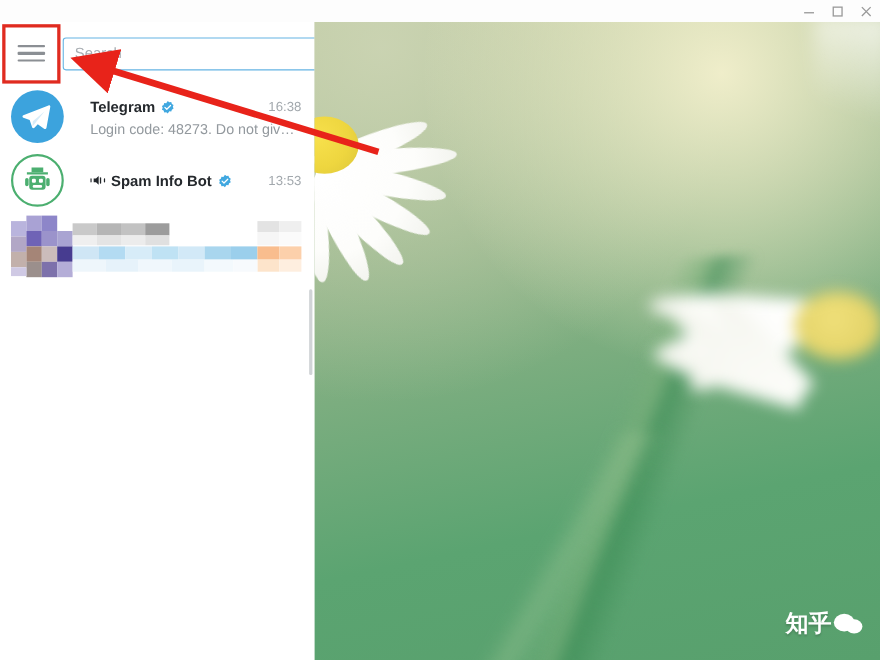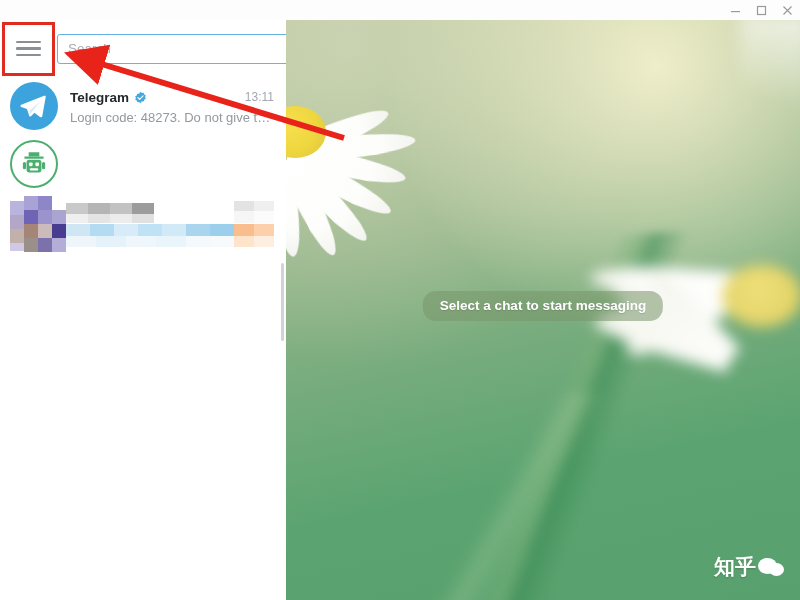--- a/index.html
+++ b/index.html
@@ -59,21 +59,21 @@
   .avatar {
     width:48px; height:48px; border-radius:50%; flex:0 0 48px;
     margin-right:12px; position:relative; overflow:hidden;
     display:flex; align-items:center; justify-content:center;
   }
   .avatar.telegram { background:#3ca3dd; }
   .avatar.telegram svg { width:28px; height:28px; margin-left:-2px; }
   .avatar.bot { background:#ffffff; border:2px solid #4caf70; }
   .avatar.bot svg { width:34px; height:34px; }
 
-  .chat-main { flex:1 1 auto; min-width:0; }
+  .chat-main { flex:1 1 auto; min-width:0;margin-left:12px; }
   .chat-top { display:flex; align-items:center; height:19px; }
   .mute-icon { margin-right:5px; display:flex; align-items:center; }
   .chat-title {
     font-size:13.5px; font-weight:bold; color:#25292d; white-space:nowrap;
   }
   .verified { margin-left:5px; display:flex; align-items:center; }
   .chat-time {
     margin-left:auto; padding-left:8px; font-size:12px; color:#a2a8ad; font-weight:normal;
   }
   .chat-prev {
@@ -232,40 +232,57 @@
         </div>
         <div class="chat-main">
           <div class="chat-top">
             <span class="chat-title">Telegram</span>
             <span class="verified">
               <svg width="13" height="13" viewBox="0 0 24 24">
                 <path d="M12 1.5l2.6 2.1 3.3-.4 1 3.2 2.9 1.7-1.3 3.1 1.3 3.1-2.9 1.7-1 3.2-3.3-.4L12 22.5l-2.6-2.1-3.3.4-1-3.2L2.2 16l1.3-3.1L2.2 9.8l2.9-1.7 1-3.2 3.3.4z" fill="#41a8e0"></path>
                 <path d="M7.2 12.2l3.2 3.2 6.3-6.3" stroke="#fff" stroke-width="2.1" fill="none" stroke-linecap="round" stroke-linejoin="round"></path>
               </svg>
             </span>
-            <span class="chat-time">13:11</span>
+            <span class="chat-time">16:38</span>
           </div>
           <div class="chat-prev">Login code: 48273. Do not give thi...</div>
         </div>
       </div>
 
       <div class="chat-row">
         <div class="avatar bot">
           <svg viewBox="0 0 32 32">
             <path d="M7 9h18v2H7z" fill="#4caf70"></path>
             <path d="M11 5h10v4H11z" fill="#4caf70"></path>
             <rect x="9" y="12" width="14" height="12" rx="2.5" fill="#4caf70"></rect>
             <rect x="11.3" y="14.6" width="3.4" height="3.4" rx="1" fill="#fff"></rect>
             <rect x="17.3" y="14.6" width="3.4" height="3.4" rx="1" fill="#fff"></rect>
             <rect x="12" y="20" width="8" height="2.2" rx="1" fill="#fff"></rect>
             <rect x="5.5" y="14" width="3" height="7" rx="1.5" fill="#4caf70"></rect>
             <rect x="23.5" y="14" width="3" height="7" rx="1.5" fill="#4caf70"></rect>
           </svg>
         </div>
         <div class="chat-main">
+          <div class="chat-top">
+            <span class="mute-icon">
+              <svg width="14" height="12" viewBox="0 0 20 16">
+                <path d="M4.5 5.5h3L11 2.3v11.4L7.5 10.5h-3z" fill="#22262a"></path>
+                <path d="M1 6.2v3.6M18.6 6.2v3.6" stroke="#22262a" stroke-width="1.7" stroke-linecap="round"></path>
+                <path d="M13.4 4.6v6.8" stroke="#22262a" stroke-width="1.7" stroke-linecap="round"></path>
+              </svg>
+            </span>
+            <span class="chat-title">Spam Info Bot</span>
+            <span class="verified">
+              <svg width="13" height="13" viewBox="0 0 24 24">
+                <path d="M12 1.5l2.6 2.1 3.3-.4 1 3.2 2.9 1.7-1.3 3.1 1.3 3.1-2.9 1.7-1 3.2-3.3-.4L12 22.5l-2.6-2.1-3.3.4-1-3.2L2.2 16l1.3-3.1L2.2 9.8l2.9-1.7 1-3.2 3.3.4z" fill="#41a8e0"></path>
+                <path d="M7.2 12.2l3.2 3.2 6.3-6.3" stroke="#fff" stroke-width="2.1" fill="none" stroke-linecap="round" stroke-linejoin="round"></path>
+              </svg>
+            </span>
+            <span class="chat-time">13:53</span>
+          </div>
         </div>
       </div>
 
       <div class="chat-row censored">
         <div class="mosaic" style="left:0; top:0; width:286px; height:58px;">
           <i style="left:10px;top:8px;width:14px;height:14px;background:#b9b4dd"></i>
           <i style="left:24px;top:3px;width:14px;height:14px;background:#a9a2d4"></i>
           <i style="left:38px;top:3px;width:14px;height:14px;background:#8d86c9"></i>
           <i style="left:10px;top:22px;width:14px;height:14px;background:#b2a7c6"></i>
           <i style="left:24px;top:17px;width:14px;height:14px;background:#6f63b6"></i>
@@ -338,21 +355,20 @@
     <div class="daisy-r">
       <div class="pet" style="transform:rotate(-14deg);"></div>
       <div class="pet" style="transform:rotate(4deg);"></div>
       <div class="pet" style="transform:rotate(-30deg); width:130px;"></div>
       <div class="pet2" style="transform:rotate(16deg);"></div>
       <div class="pet2" style="transform:rotate(32deg);"></div>
       <div class="pet2" style="transform:rotate(48deg); width:120px;"></div>
       <div class="core"></div>
     </div>
 
-    <div class="pill">Select a chat to start messaging</div>
 
     <div class="watermark">
       <span>知乎</span>
       <span class="wechat-mark">
         <i class="b1" style="display:block"></i>
         <i class="b2" style="display:block"></i>
       </span>
     </div>
   </div>
 

